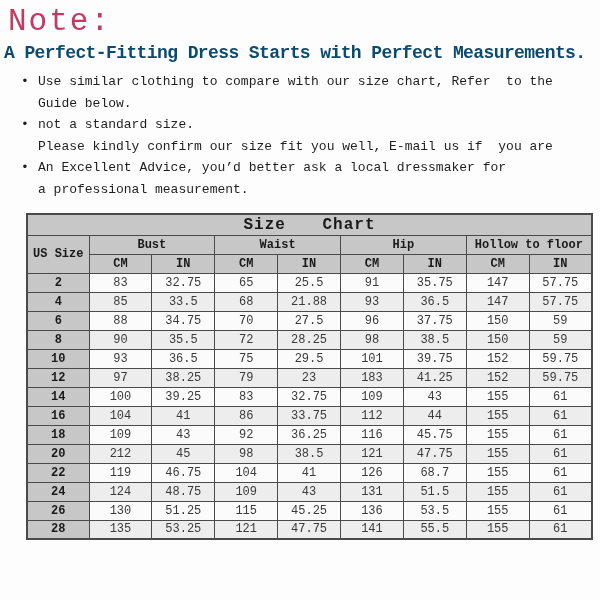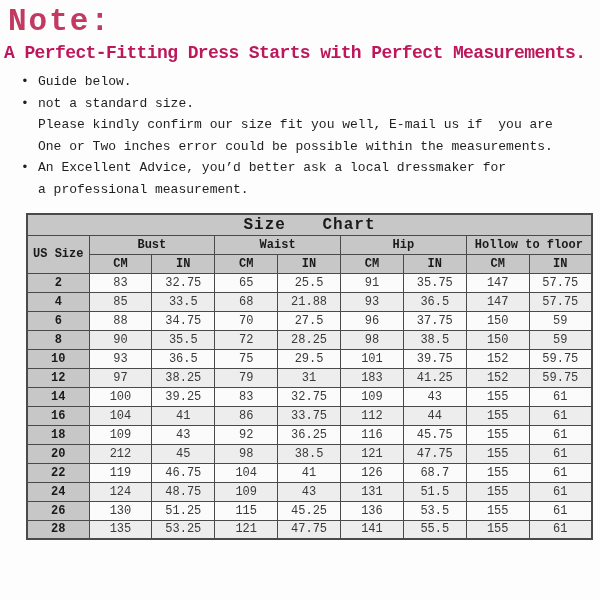--- a/index.html
+++ b/index.html
@@ -16,31 +16,31 @@
     background:#fdfdfd;
     font-family:"Liberation Mono","DejaVu Sans Mono",monospace;
     color:var(--ink);
     overflow:hidden;
   }
   .page{width:600px;height:600px;position:relative;}
 
   .note-title{
     margin:4px 0 0 8px;
     font-size:31px;
-    font-weight:bold;
+    font-weight:normal;
     letter-spacing:2px;
     color:var(--accent);
   }
   .heading{
     margin:4px 0 0 4px;
     font-size:18px;
     font-weight:bold;
     letter-spacing:-0.6px;
     white-space:nowrap;
-    color:#be185d;
+    color:#0c4a6e;
   }
   .notes{
     list-style:none;
     margin:8px 0 0 38px;
     font-size:13px;
     line-height:21.5px;
     color:#1f1f1f;
   }
   .notes li{position:relative;}
   .notes .marker{
@@ -89,27 +89,27 @@
 
 <div class="page">
 
   <div class="note-title">Note:</div>
 
   <div class="heading">A Perfect-Fitting Dress Starts with Perfect Measurements.</div>
 
   <ul class="notes">
     <li>
       <span class="marker">•</span>
+      <span class="line">Use similar clothing to compare with our size chart, Refer  to the</span>
       <span class="line">Guide below.</span>
     </li>
     <li>
       <span class="marker">•</span>
       <span class="line">not a standard size.</span>
       <span class="line">Please kindly confirm our size fit you well, E-mail us if  you are</span>
-      <span class="line">One or Two inches error could be possible within the measurements.</span>
     </li>
     <li>
       <span class="marker">•</span>
       <span class="line">An Excellent Advice, you’d better ask a local dressmaker for</span>
       <span class="line">a professional measurement.</span>
     </li>
   </ul>
 
   <div class="table-wrap">
     <table>
@@ -200,21 +200,21 @@
             <td>101</td>
             <td>39.75</td>
             <td>152</td>
             <td>59.75</td>
           </tr>
           <tr>
             <th>12</th>
             <td>97</td>
             <td>38.25</td>
             <td>79</td>
-            <td>31</td>
+            <td>23</td>
             <td>183</td>
             <td>41.25</td>
             <td>152</td>
             <td>59.75</td>
           </tr>
           <tr>
             <th>14</th>
             <td>100</td>
             <td>39.25</td>
             <td>83</td>

